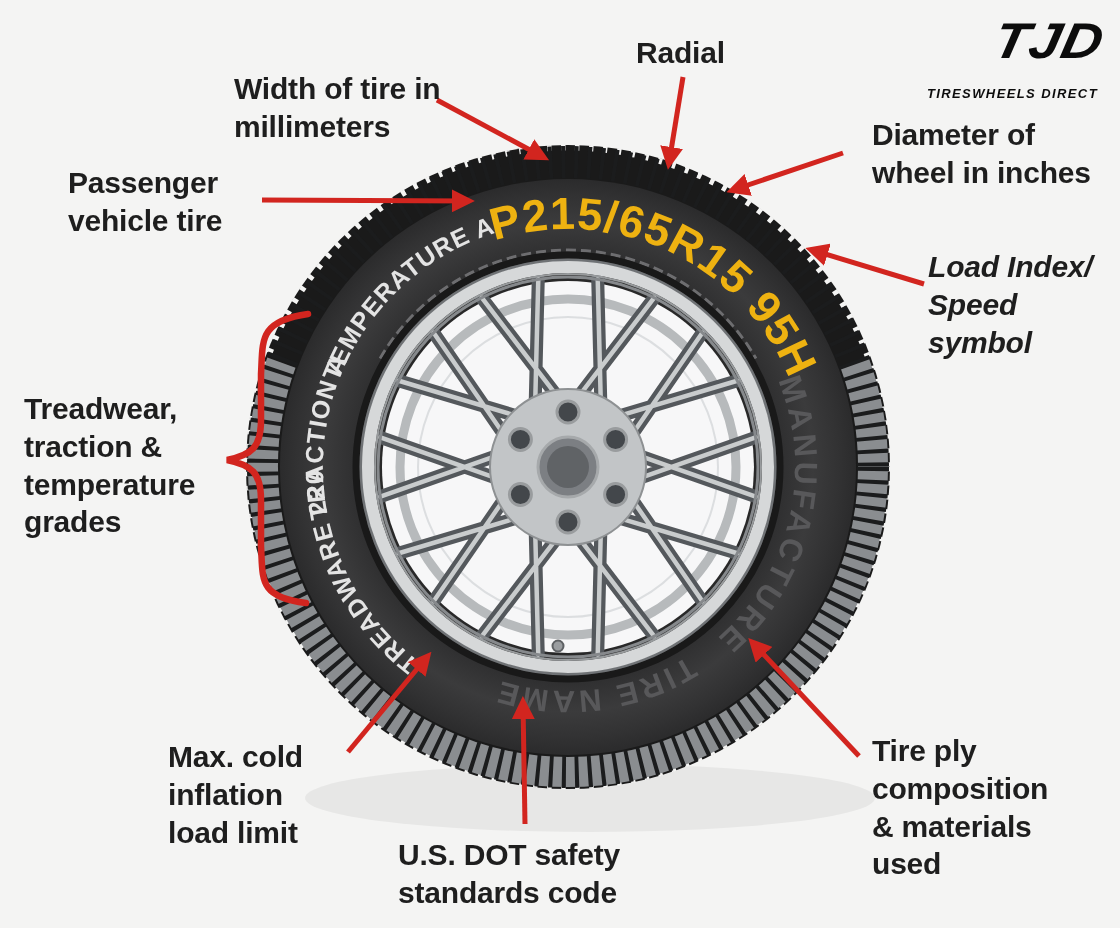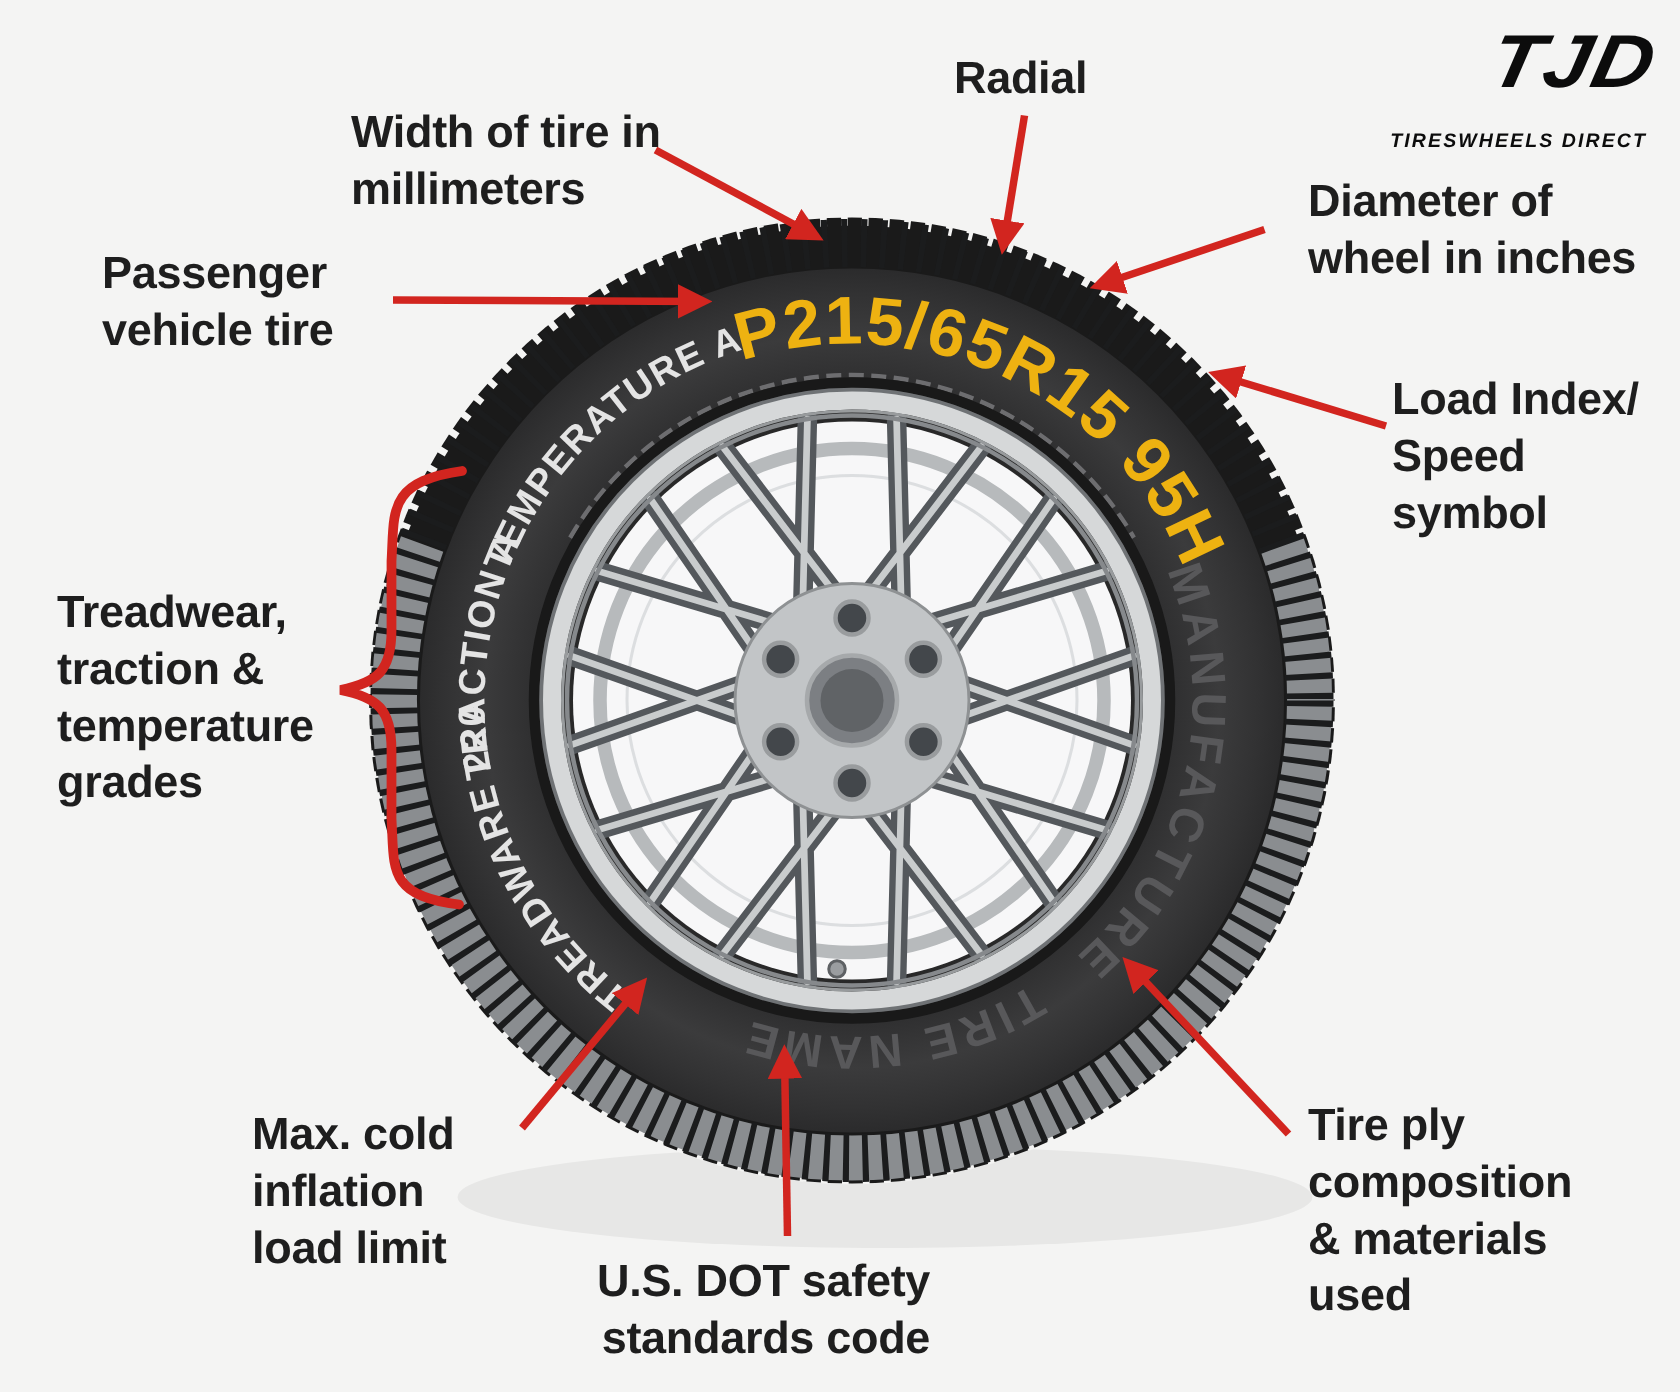--- a/index.html
+++ b/index.html
@@ -168,31 +168,31 @@
     <path class="brace" d="M308 314 C258 321 263 341 261 374 L261 420 C261 447 252 455 227 460 C252 465 261 473 261 500 L261 546 C263 579 258 597 306 603" stroke="#d2251f"></path>
   </svg>
 
   <div class="label" style="left:234px;top:48px;margin-top:22px;">Width of tire in
 millimeters</div>
   <div class="label" style="left:636px;top:34px;">Radial</div>
   <div class="label" style="left:872px;top:116px;">Diameter of
 wheel in inches</div>
   <div class="label" style="left:68px;top:164px;">Passenger
 vehicle tire</div>
-  <div class="label" style="left:928px;top:248px;">Load Index/
+  <div class="label" style="left:928px;top:248px;font-style:italic;">Load Index/
 Speed
 symbol</div>
-  <div class="label" style="left:38px;top:390px;">Treadwear,
+  <div class="label" style="left:24px;top:390px;">Treadwear,
 traction &amp;
 temperature
 grades</div>
   <div class="label" style="left:168px;top:738px;">Max. cold
 inflation
 load limit</div>
-  <div class="label" style="left:398px;top:836px;text-align:right;">U.S. DOT safety
+  <div class="label" style="left:398px;top:836px;">U.S. DOT safety
 standards code</div>
   <div class="label" style="left:872px;top:732px;">Tire ply
 composition
 &amp; materials
 used</div>
 
   <div class="logo">
     <div class="abbr">TJD</div>
     <div class="tag">TIRESWHEELS DIRECT</div>
   </div>

